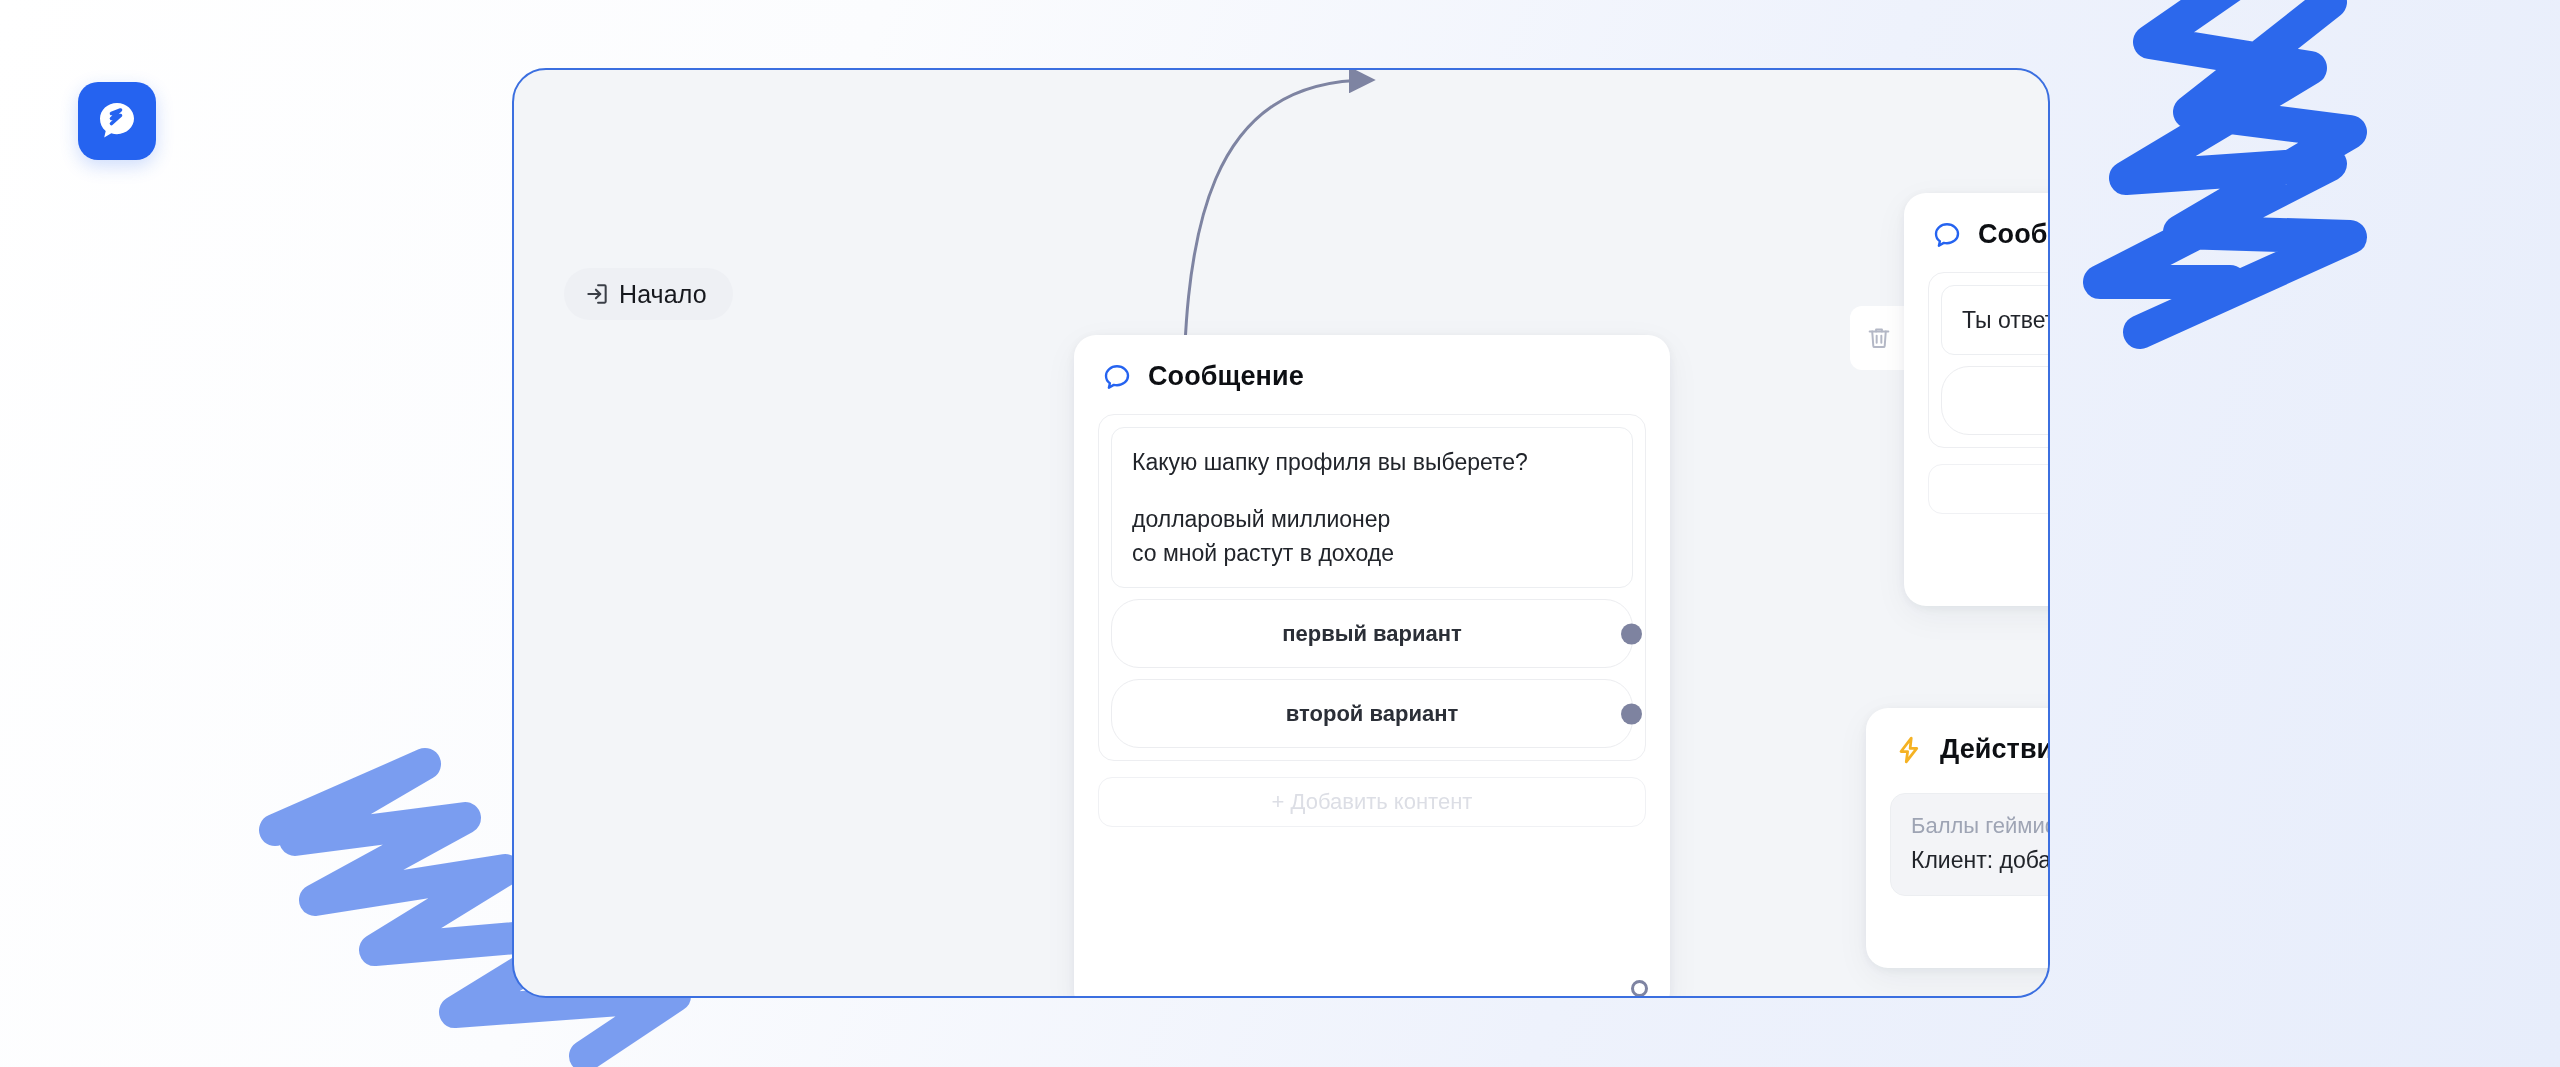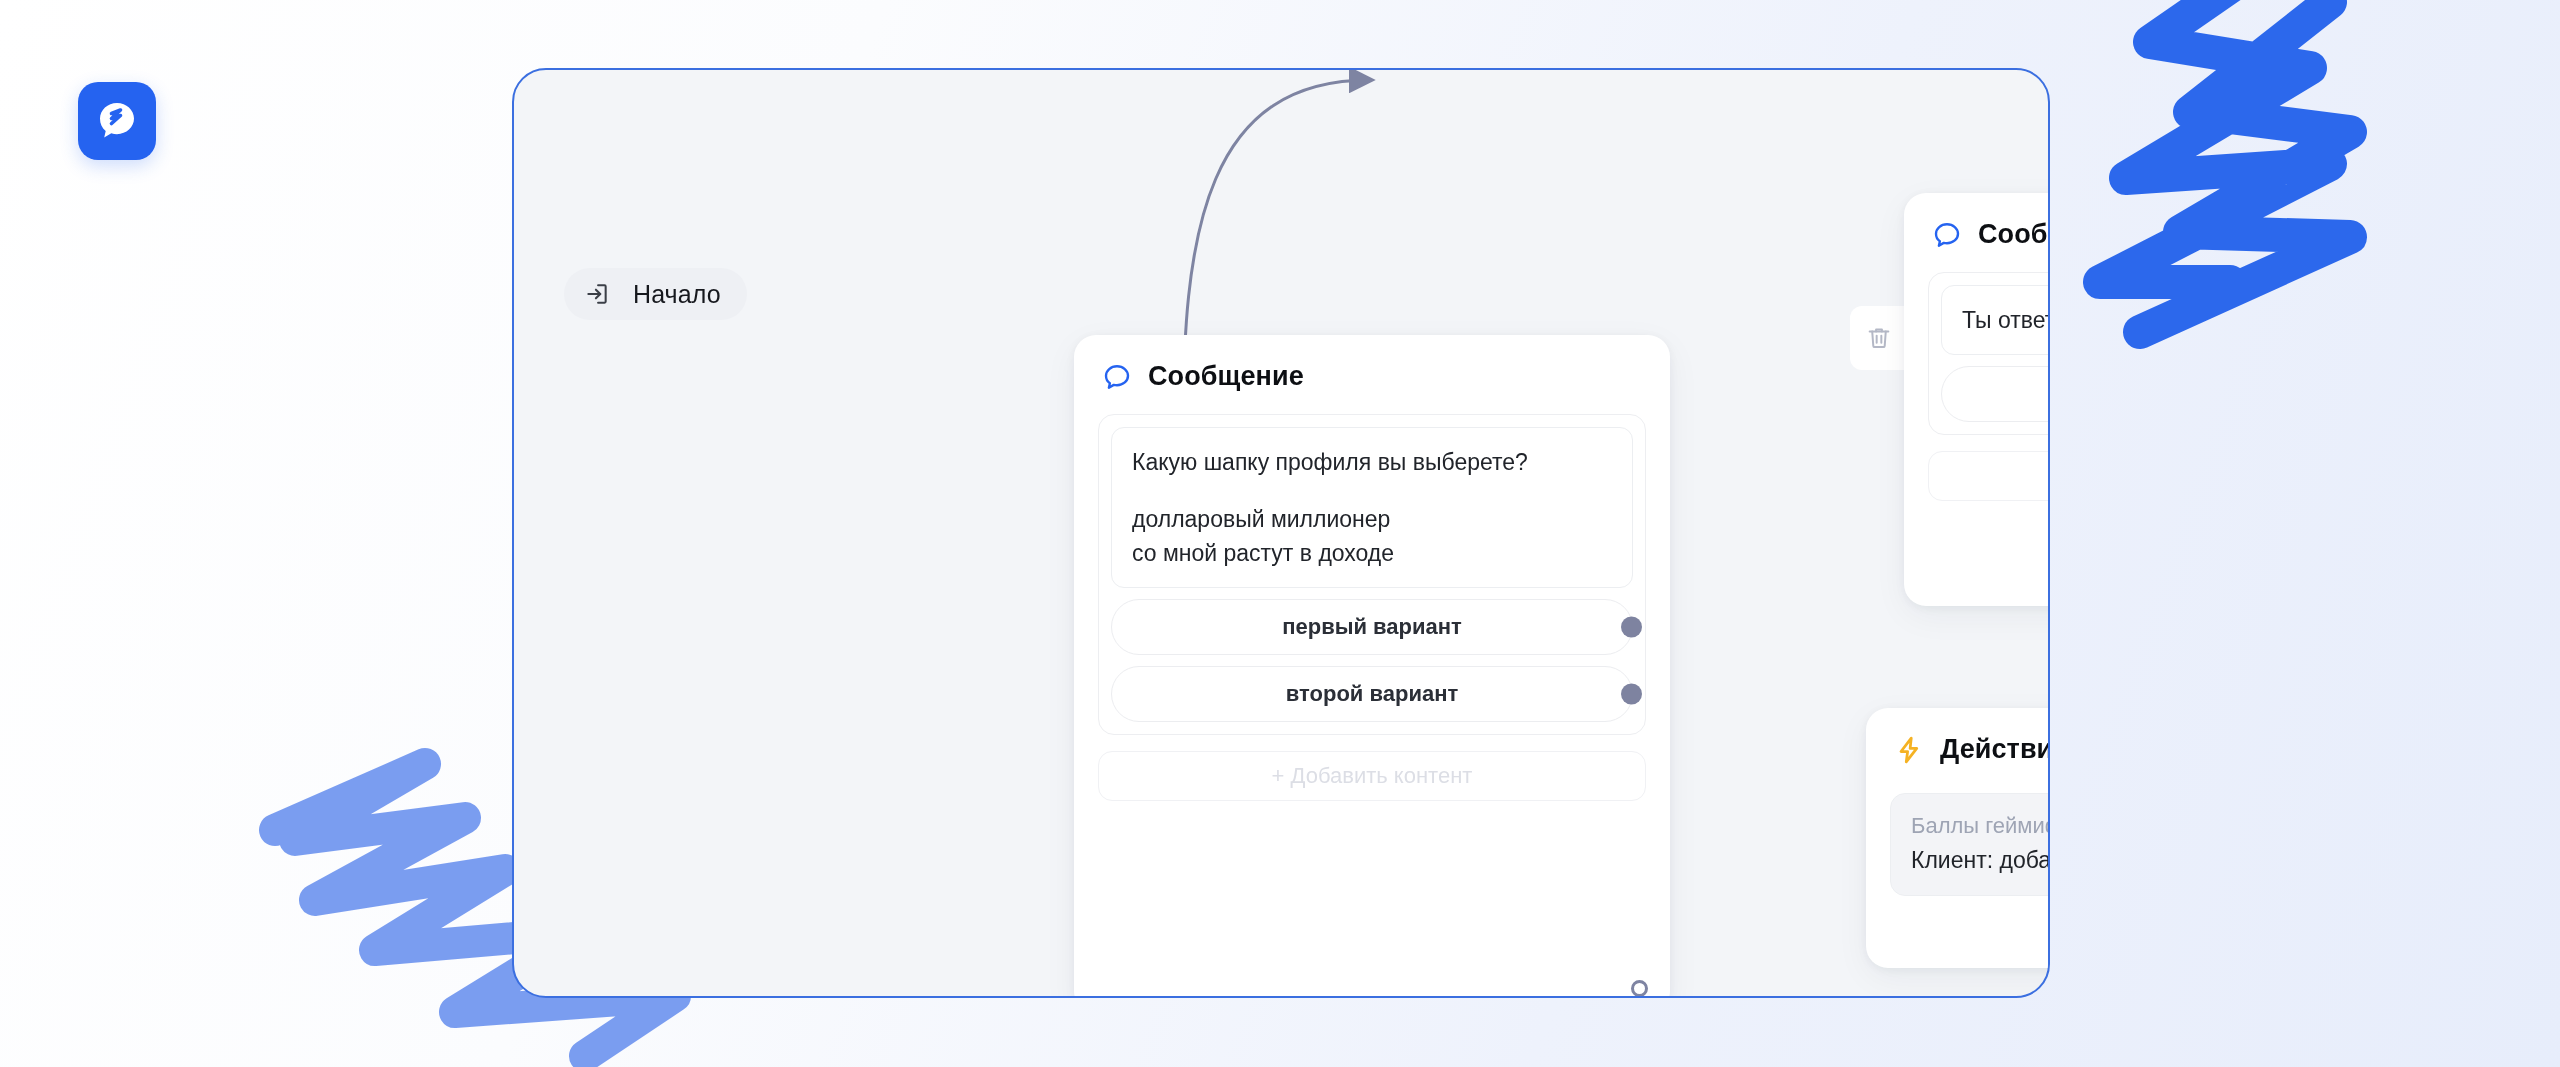--- a/index.html
+++ b/index.html
@@ -36,21 +36,21 @@
     border: 2px solid #3b6fe0;
     border-radius: 34px;
     overflow: hidden;
   }
 
   #edges-layer { position: absolute; inset: 0; width: 100%; height: 100%; }
 
   
   #start-badge {
     position: absolute; left: 50px; top: 198px;
-    display: flex; align-items: center; gap: 23px;
+    display: flex; align-items: center; gap: 9px;
     height: 52px; padding: 0 26px 0 20px;
     background: #eef0f4; border-radius: 26px;
   }
   #start-badge .lbl { font-size: 25px; color: #16181d; letter-spacing: .1px; }
 
   
   .node {
     position: absolute;
     background: #ffffff;
     border-radius: 22px;
@@ -74,21 +74,21 @@
     border: 1.5px solid #eceef1; border-radius: 13px;
     padding: 17px 20px;
     font-size: 23px; color: #21242a; line-height: 1.48;
   }
   .msg-text .spacer { display: block; height: 23px; }
 
   .quick-reply {
     position: relative;
     margin-top: 11px;
     border: 1.5px solid #ecedf0; border-radius: 28px;
-    height: 56px;
+    height: 69px;
     display: flex; align-items: center; justify-content: center;
     font-size: 22px; color: #2c3038;
     background: #fff;
   }
   .quick-reply.bold { font-weight: bold; color: #2b2f37; }
   .quick-reply .port {
     position: absolute; right: -10px; top: 50%;
     transform: translateY(-50%);
     width: 21px; height: 21px; border-radius: 50%;
     background: #7e83a0;

